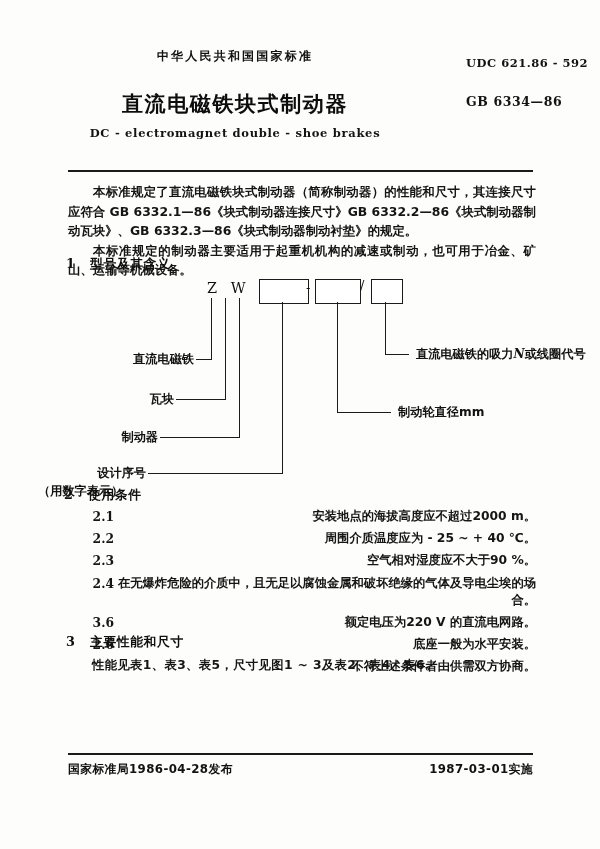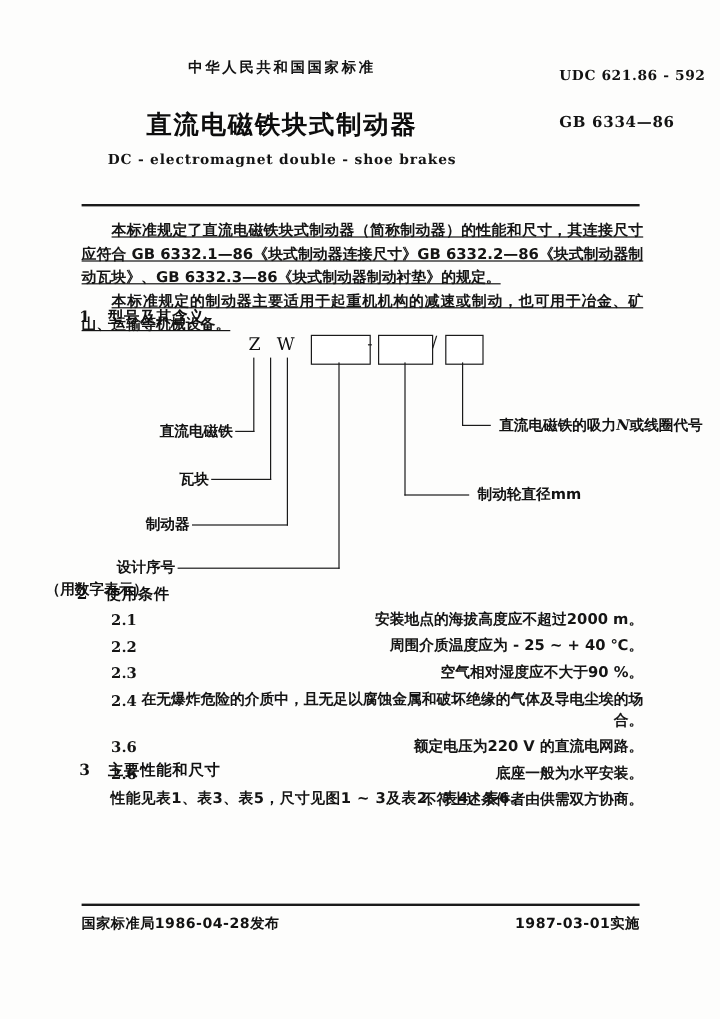--- a/index.html
+++ b/index.html
@@ -99,21 +99,20 @@
     top: 182px;
     width: 468px;
     font-size: 12.4px;
     line-height: 19.6px;
     color: #151515;
     font-weight: bold;
   }
   .body-block p {
     margin: 0;
     text-align: justify;
-    text-decoration: underline;
   }
   .body-block p.ind {
     text-indent: 25px;
   }
 
   
   .sec {
     position: absolute;
     font-size: 12.8px;
     font-weight: bold;

